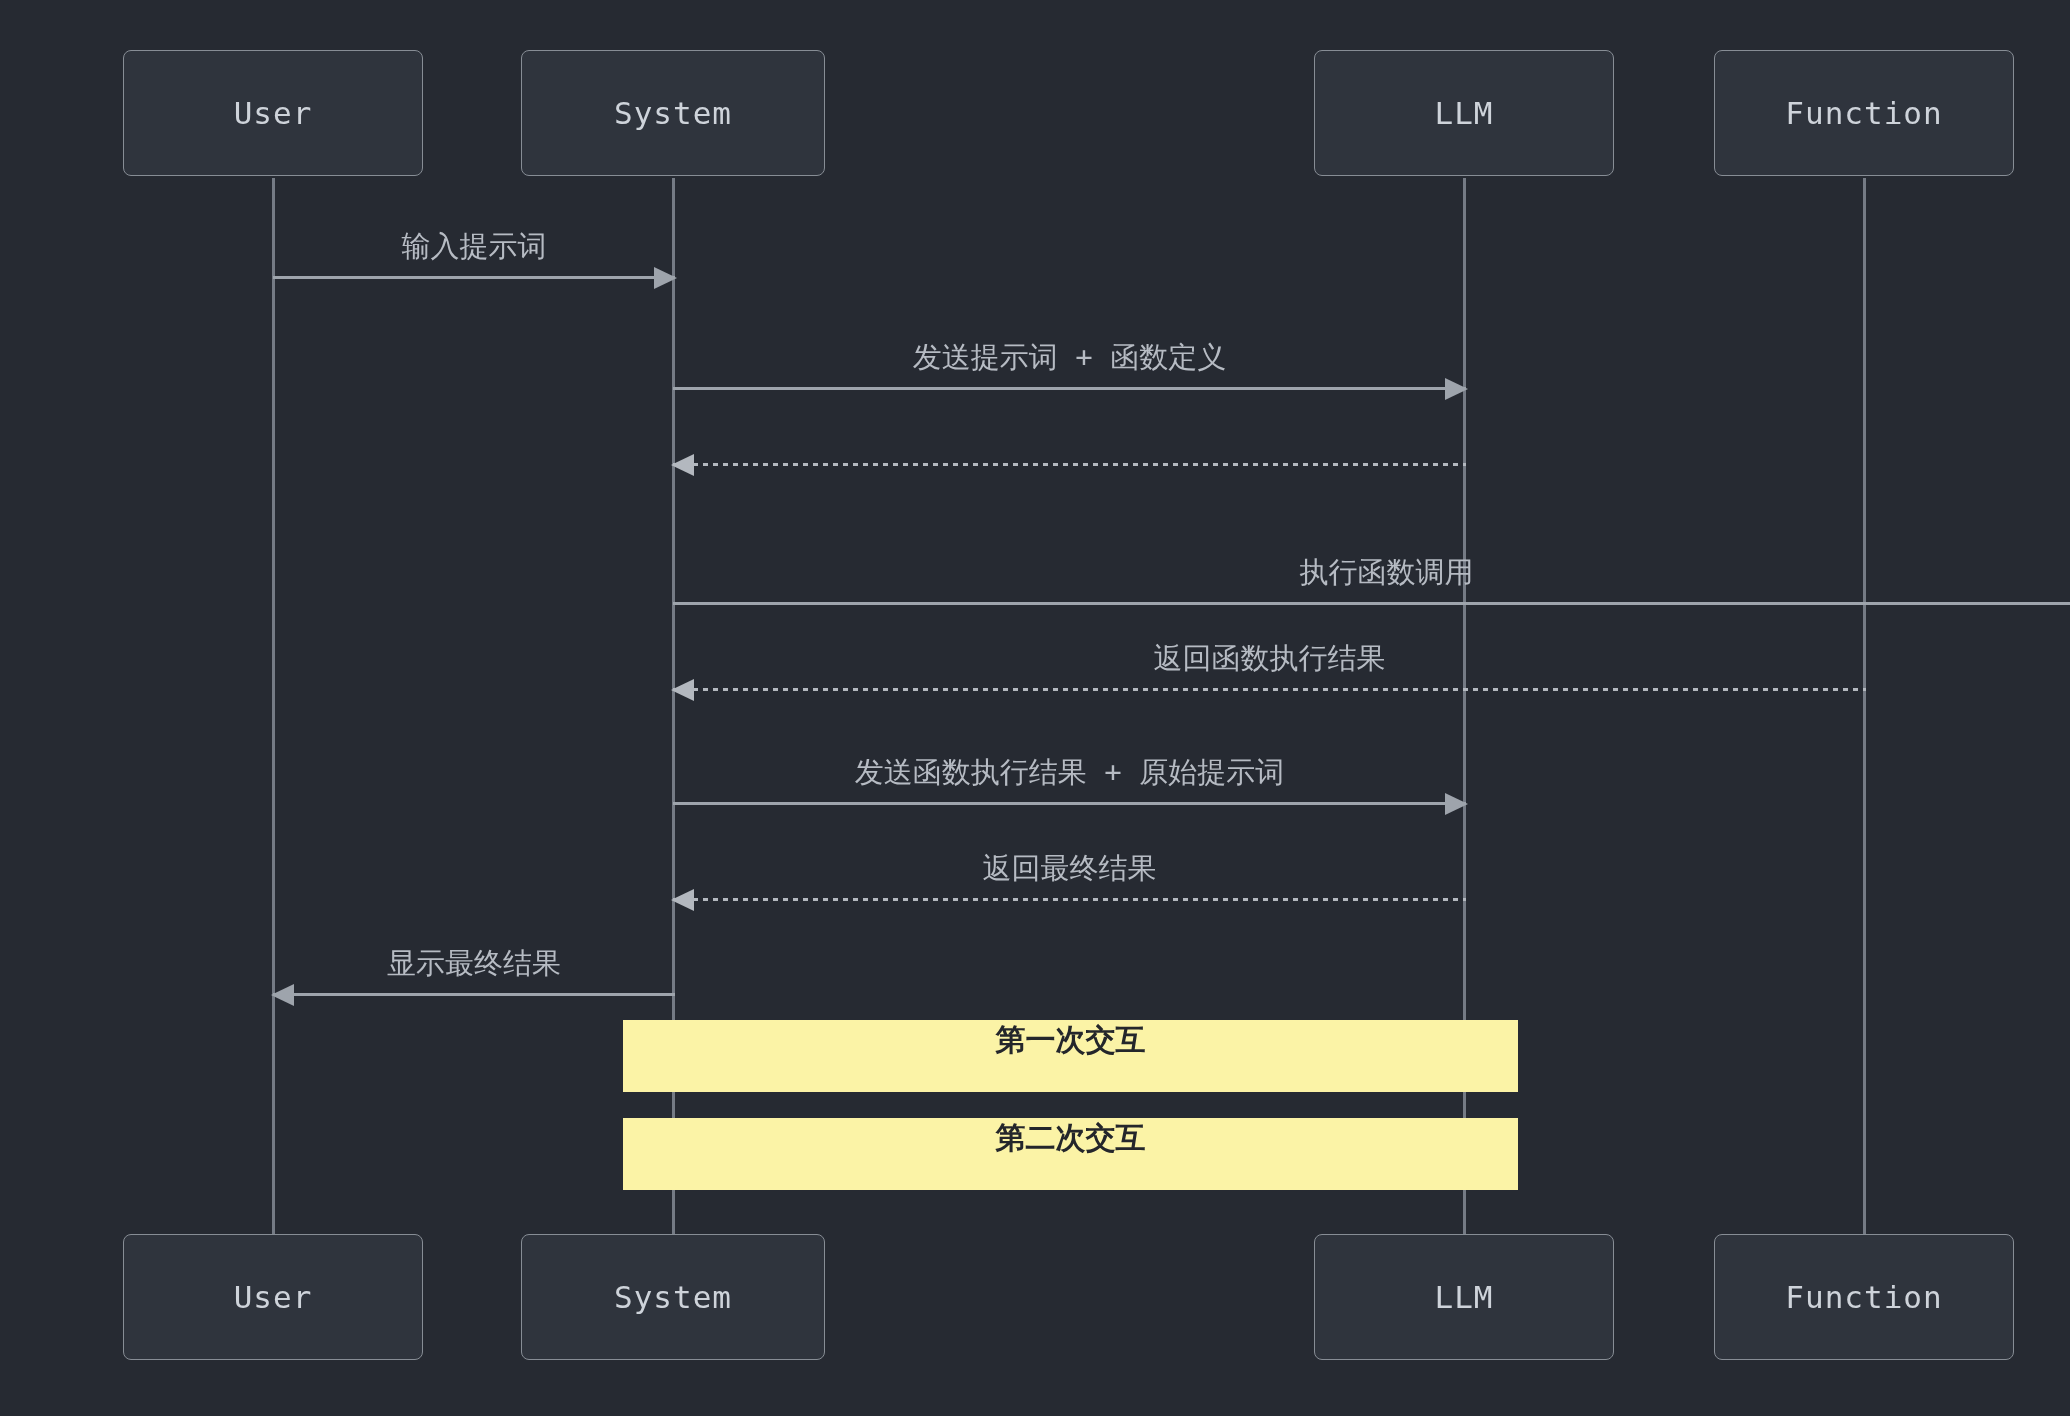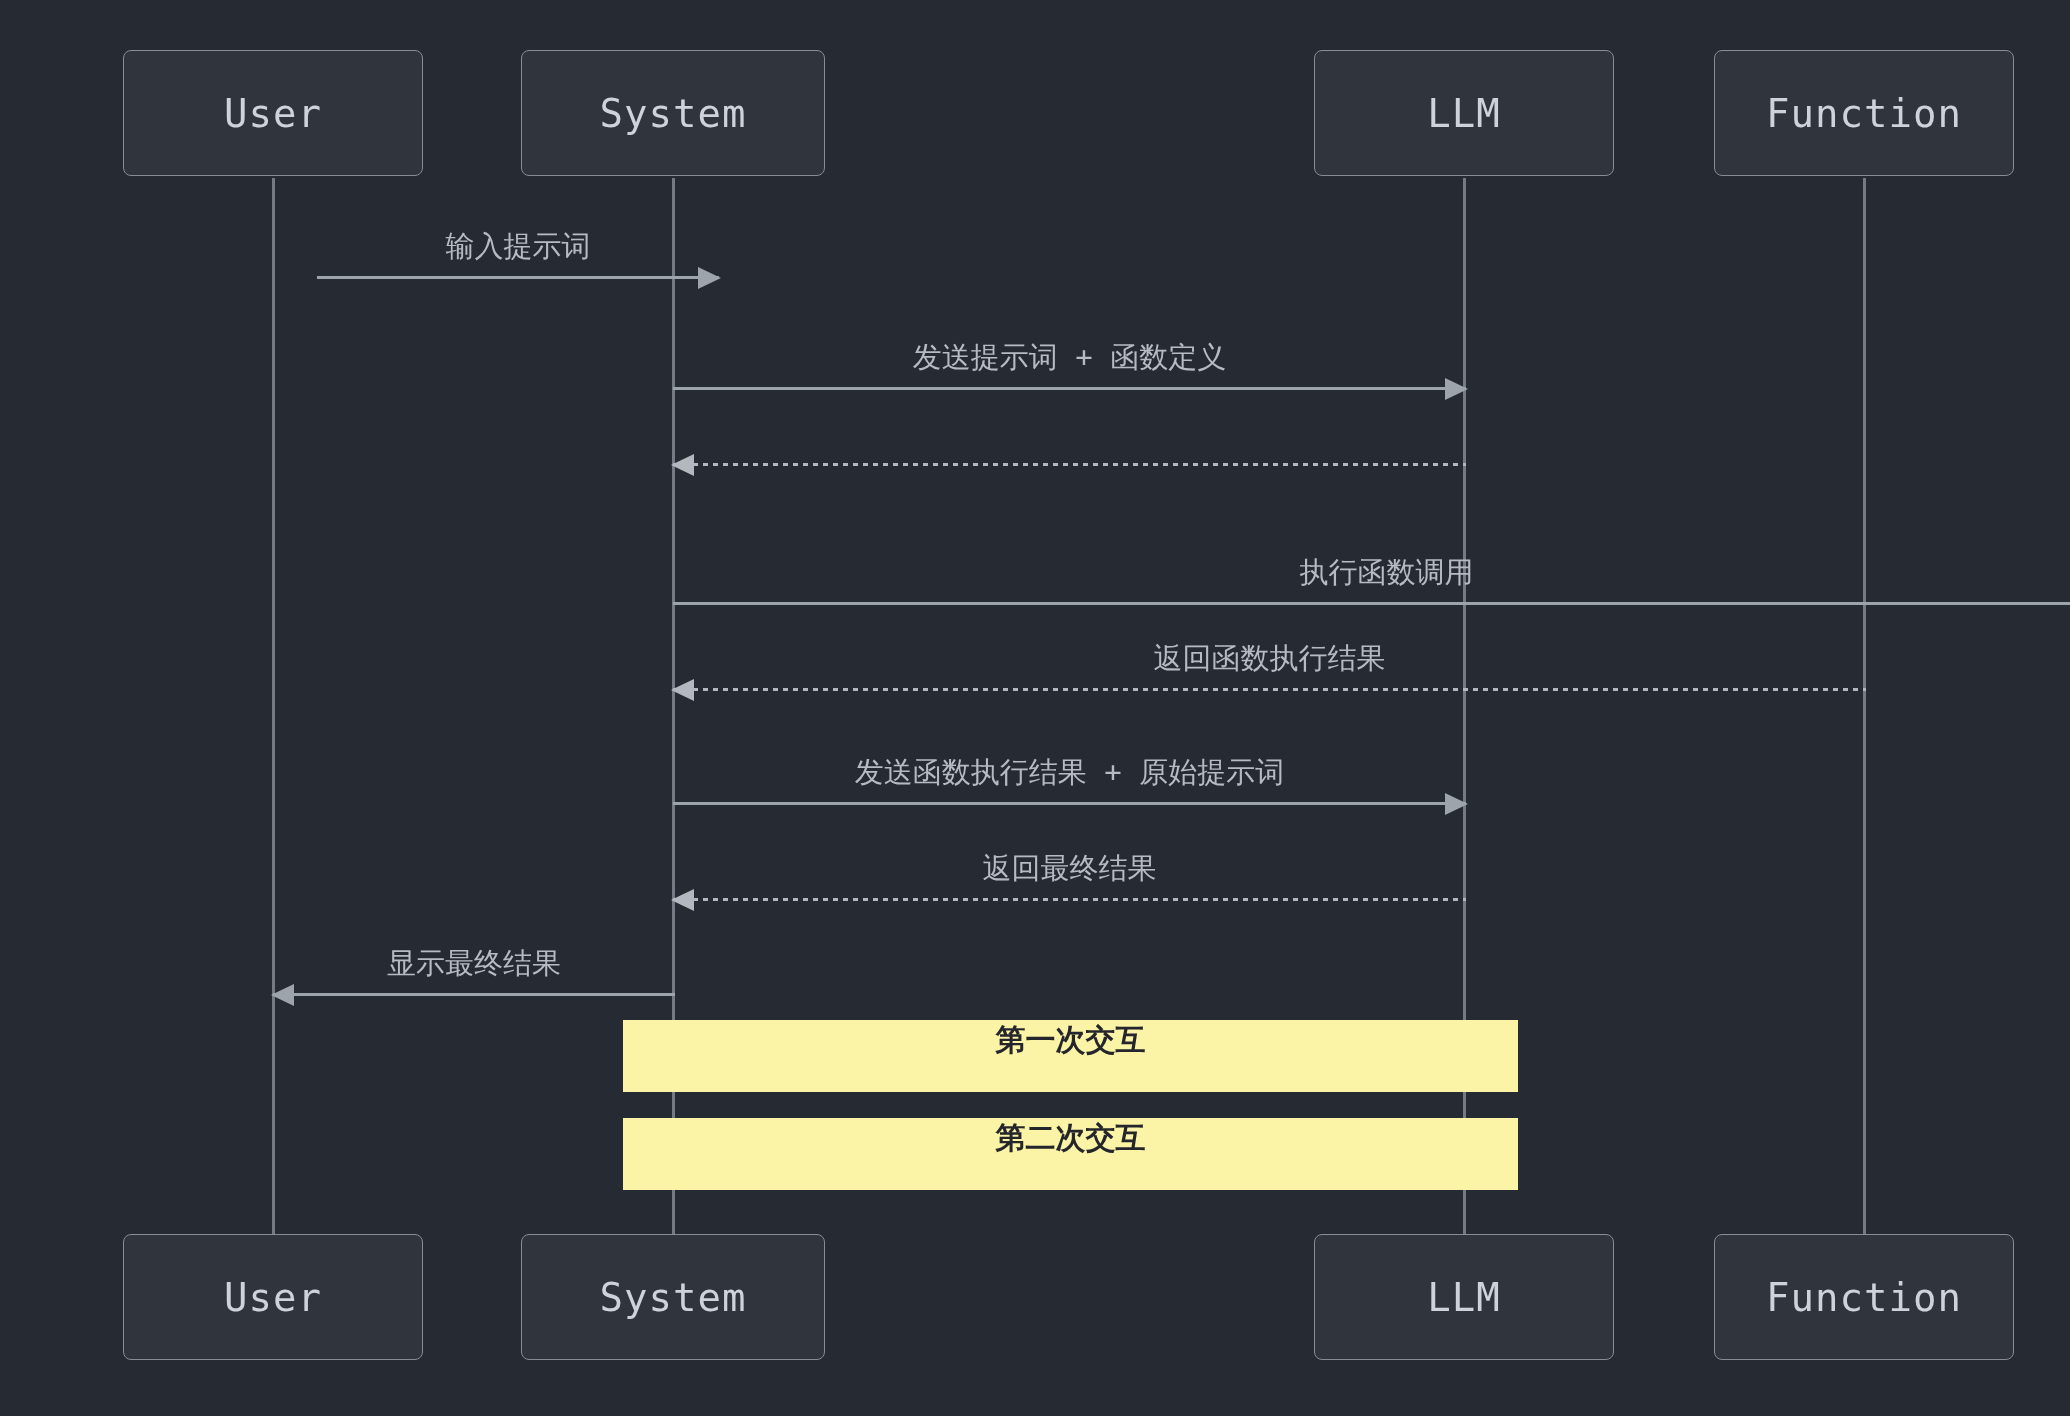--- a/index.html
+++ b/index.html
@@ -29,21 +29,21 @@
     background:var(--lifeline);z-index:1;
   }
 
   
   .actor{
     position:absolute;height:126px;
     background:var(--box-fill);
     border:1px solid var(--box-border);
     border-radius:8px;
     display:flex;align-items:center;justify-content:center;
-    color:var(--actor-text);font-size:39px;letter-spacing:1px;
+    color:var(--actor-text);font-size:31px;letter-spacing:1px;
     z-index:3;box-sizing:border-box;
   }
   .actor.top{top:50px;}
   .actor.bottom{top:1234px;}
   .actor.a-user{left:123px;width:300px;}
   .actor.a-system{left:521px;width:304px;}
   .actor.a-llm{left:1314px;width:300px;}
   .actor.a-function{left:1714px;width:300px;}
 
   
@@ -62,21 +62,21 @@
     border-top:11px solid transparent;border-bottom:11px solid transparent;
   }
   .msg-line.arrow-left::before{
     content:"";position:absolute;left:-2px;top:50%;transform:translateY(-50%);
     border-right:23px solid var(--line);
     border-top:11px solid transparent;border-bottom:11px solid transparent;
   }
   .msg-line.dotted.arrow-left::before{border-right-color:var(--dotline);}
 
   
-  .m1{left:273px;width:402px;top:228px;margin-left:44px;}
+  .m1{left:273px;width:402px;top:228px;}
   .m2{left:673px;width:793px;top:339px;}
   .m3{left:673px;width:793px;top:451px;}
   .m4{left:673px;width:1427px;top:554px;}
   .m5{left:673px;width:1193px;top:640px;}
   .m6{left:673px;width:793px;top:754px;}
   .m7{left:673px;width:793px;top:850px;}
   .m8{left:273px;width:402px;top:945px;}
 
   
   .note{

